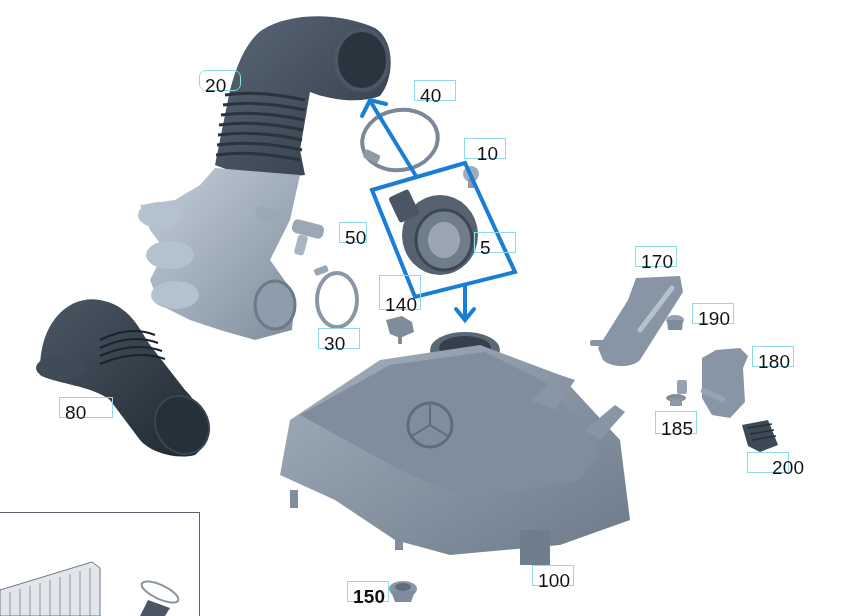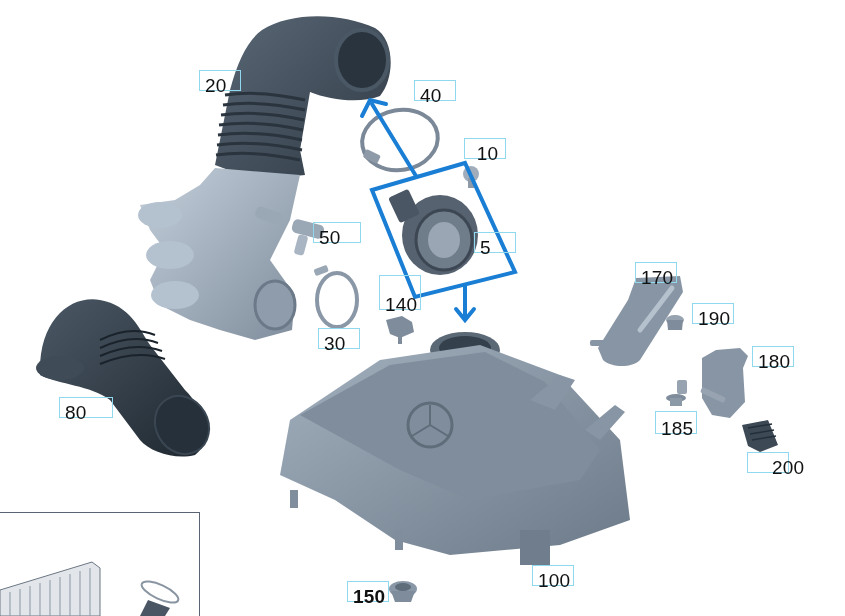--- a/index.html
+++ b/index.html
@@ -177,42 +177,42 @@
         <line x1="80" y1="571" x2="80" y2="616"></line>
         <line x1="90" y1="568" x2="90" y2="616"></line>
       </g>
       <ellipse cx="160" cy="592" rx="20" ry="7" fill="none" stroke="#8a95a2" stroke-width="2" transform="rotate(25 160 592)"></ellipse>
       <path d="M140,616 L148,600 L170,608 L165,616 Z" fill="#4a5663"></path>
     </g>
   </svg>
 
   <div class="inset"></div>
 
-  <div class="callout" style="left:199px;top:70px;width:42px;height:21px;">
+  <div class="callout" style="left:199px;top:70px;width:42px;height:21px;border-radius:7px;">
       <span>20</span>
     </div>
   <div class="callout" style="left:414px;top:80px;width:42px;height:21px;">
       <span>40</span>
     </div>
   <div class="callout" style="left:464px;top:138px;width:42px;height:21px;justify-content:center;">
       <span>10</span>
     </div>
   <div class="callout" style="left:474px;top:232px;width:42px;height:21px;">
       <span>5</span>
     </div>
-  <div class="callout" style="left:313px;top:222px;width:48px;height:21px;">
+  <div class="callout" style="left:339px;top:222px;width:28px;height:21px;">
       <span>50</span>
     </div>
   <div class="callout" style="left:379px;top:275px;width:42px;height:35px;">
       <span>140</span>
     </div>
   <div class="callout" style="left:318px;top:328px;width:42px;height:21px;">
       <span>30</span>
     </div>
-  <div class="callout" style="left:635px;top:246px;width:42px;height:21px;margin-top:16px;">
+  <div class="callout" style="left:635px;top:246px;width:42px;height:21px;">
       <span>170</span>
     </div>
   <div class="callout" style="left:692px;top:303px;width:42px;height:21px;">
       <span>190</span>
     </div>
   <div class="callout" style="left:752px;top:346px;width:42px;height:21px;">
       <span>180</span>
     </div>
   <div class="callout" style="left:655px;top:411px;width:42px;height:23px;">
       <span>185</span>

